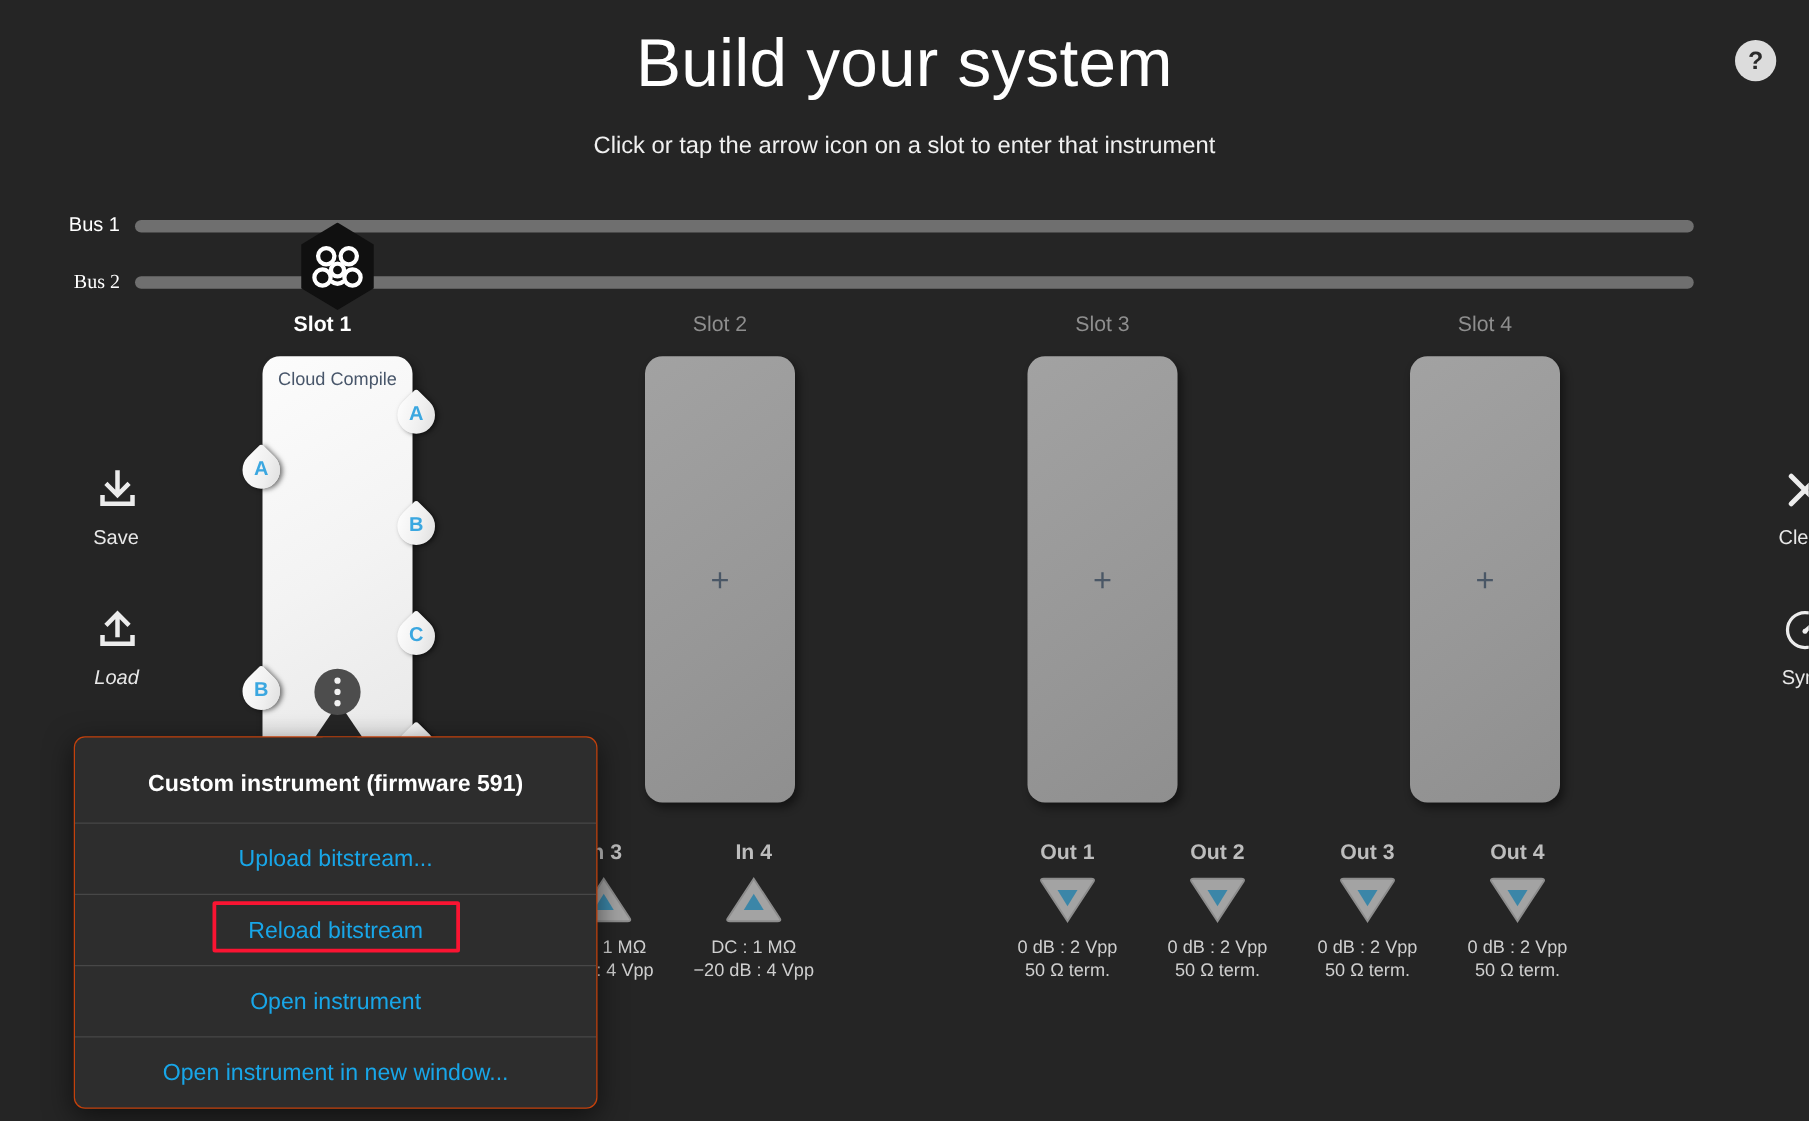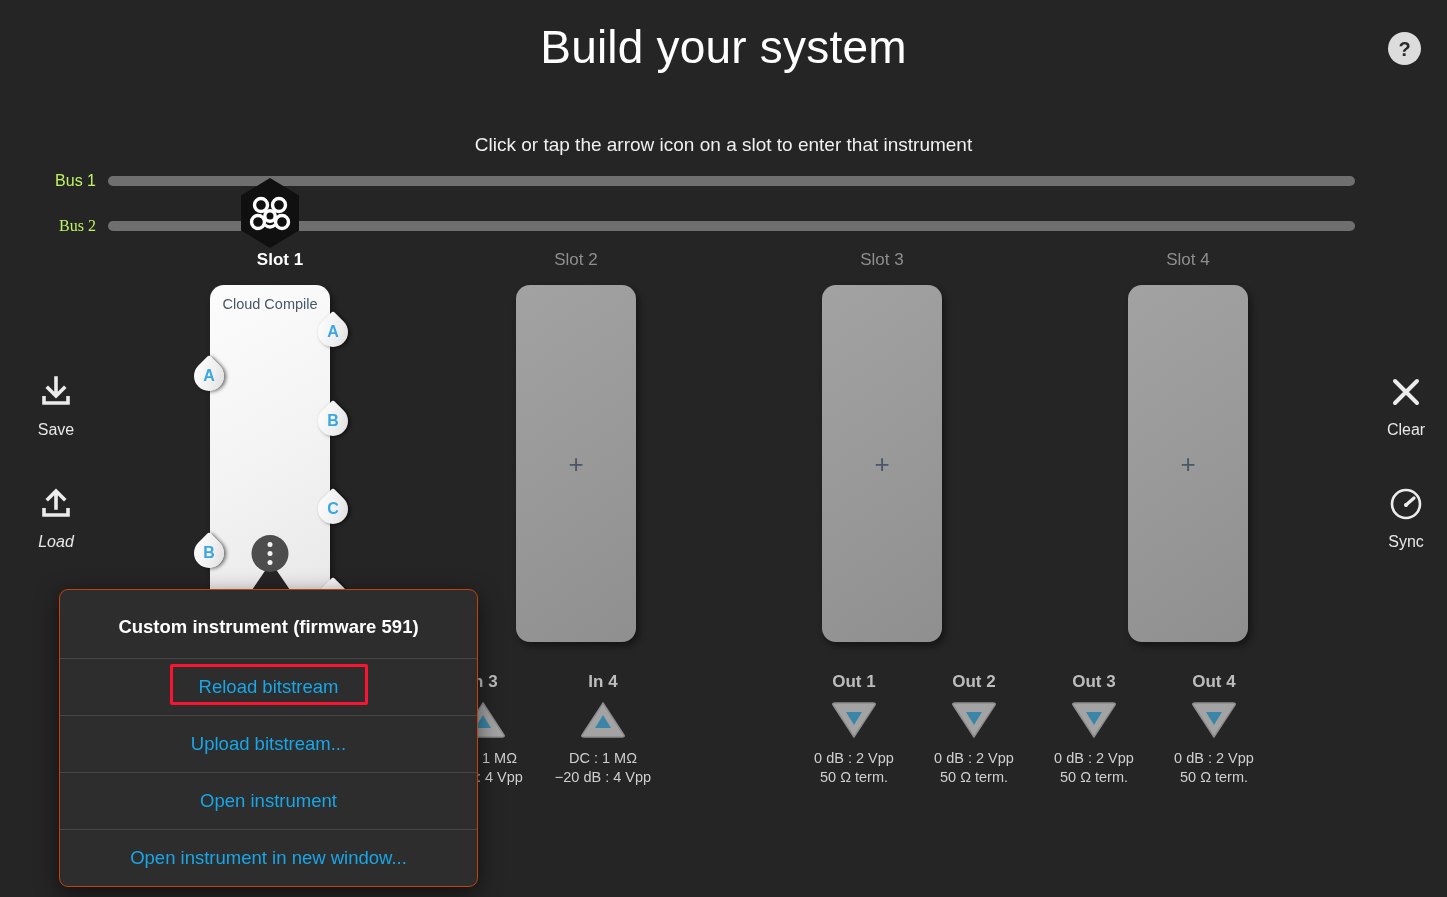--- a/index.html
+++ b/index.html
@@ -15,32 +15,31 @@
     width: 1447px;
     height: 897px;
     background: #252525;
   }
 
   
   .page-title {
     position: absolute;
     top: 20px; left: 0; width: 1447px;
     text-align: center;
-    font-size: 46px;
+    font-size: 54px;
     font-weight: 400;
     color: #ffffff;
     letter-spacing: 0.2px;
   }
   .page-subtitle {
     position: absolute;
     top: 106px; left: 0; width: 1447px;
     text-align: center;
     font-size: 19px;
     color: #f0f0f0;
-    margin-top: 28px;
   }
   .help-btn {
     position: absolute;
     top: 32px; right: 26px;
     width: 33px; height: 33px;
     border-radius: 50%;
     background: #dcdcdc;
     color: #2a2a2a;
     font-size: 20px;
     font-weight: 700;
@@ -52,21 +51,21 @@
   }
 
   
   .bus-row { position: absolute; left: 0; width: 1447px; height: 20px; }
   .bus-label {
     position: absolute;
     left: 38px; top: 0;
     width: 58px;
     text-align: right;
     font-size: 16px;
-    color: #bef264;
+    color: #ffffff;
     line-height: 20px;
   }
   .bus-bar {
     position: absolute;
     left: 108px; top: 5px;
     width: 1247px; height: 10px;
     background: #6f6f6f;
     border-radius: 5px;
   }
 
@@ -181,21 +180,21 @@
     font-weight: 600;
     color: #3ba7e0;
     z-index: 2;
     line-height: 1;
   }
 
   
   .tool {
     position: absolute;
     width: 110px;
-    text-align: center;
+    text-align: right;
     cursor: pointer;
   }
   .tool .tool-label {
     display: block;
     margin-top: 8px;
     font-size: 16px;
     color: #e8e8e8;
   }
 
   
@@ -261,21 +260,21 @@
 
   <div class="bus-row" style="top:171px;">
     <div class="bus-label">Bus 1</div>
     <div class="bus-bar"></div>
   </div>
   <div class="bus-row" style="top:216px;font-family:Liberation Serif, serif;">
     <div class="bus-label">Bus 2</div>
     <div class="bus-bar"></div>
   </div>
 
-  <div class="slot-title active" style="left:200px;">Slot 1</div>
+  <div class="slot-title active" style="left:178px;">Slot 1</div>
   <div class="slot-title" style="left:496px;">Slot 2</div>
   <div class="slot-title" style="left:802px;">Slot 3</div>
   <div class="slot-title" style="left:1108px;">Slot 4</div>
 
   <div class="slot-card-empty" style="left:516px;">
     <div class="plus-icon">+</div>
   </div>
   <div class="slot-card-empty" style="left:822px;">
     <div class="plus-icon">+</div>
   </div>
@@ -445,27 +444,27 @@
     <div class="io-info">
       <div>0 dB : 2 Vpp</div>
       <div>50 Ω term.</div>
     </div>
   </div>
 
   <div class="popup">
     <div class="popup-tail"></div>
     <div class="popup-title">Custom instrument (firmware 591)</div>
     <div class="popup-item">
+      <span>Upload bitstream...</span>
+    </div>
+    <div class="popup-item">
       <span>Reload bitstream</span>
       <span class="hl-box"></span>
     </div>
     <div class="popup-item">
-      <span>Upload bitstream...</span>
-    </div>
-    <div class="popup-item">
       <span>Open instrument</span>
     </div>
     <div class="popup-item">
       <span>Open instrument in new window...</span>
     </div>
   </div>
 
 </div>
 
 </body></html>

